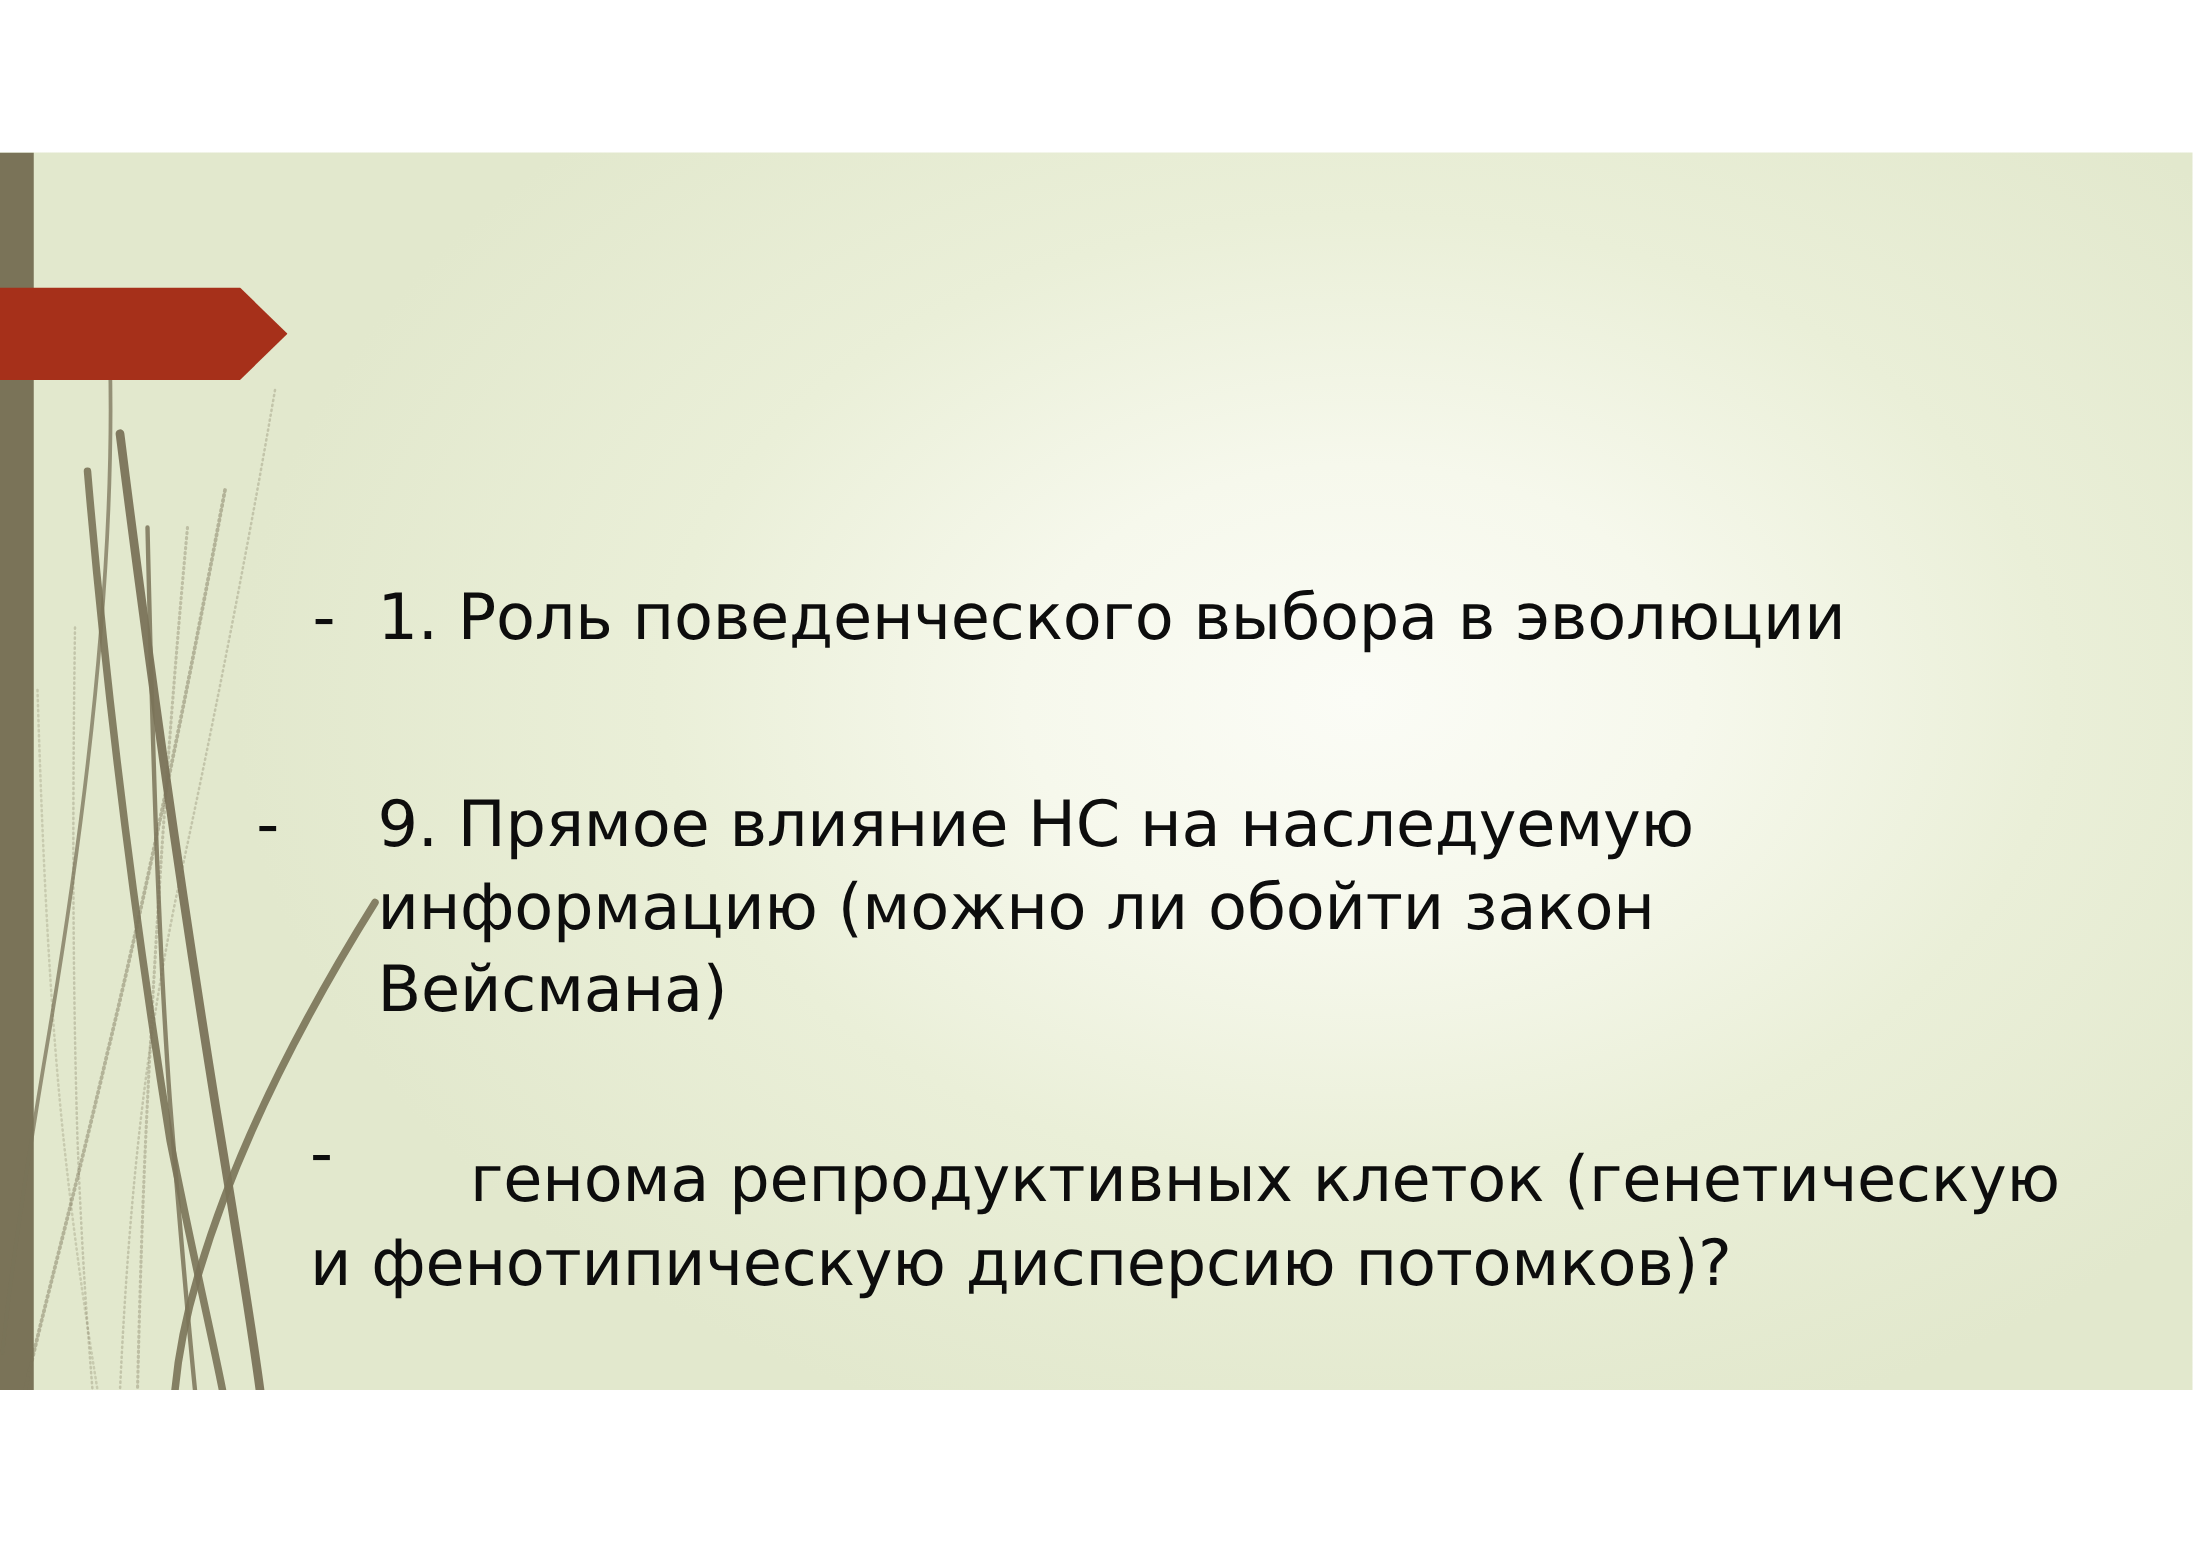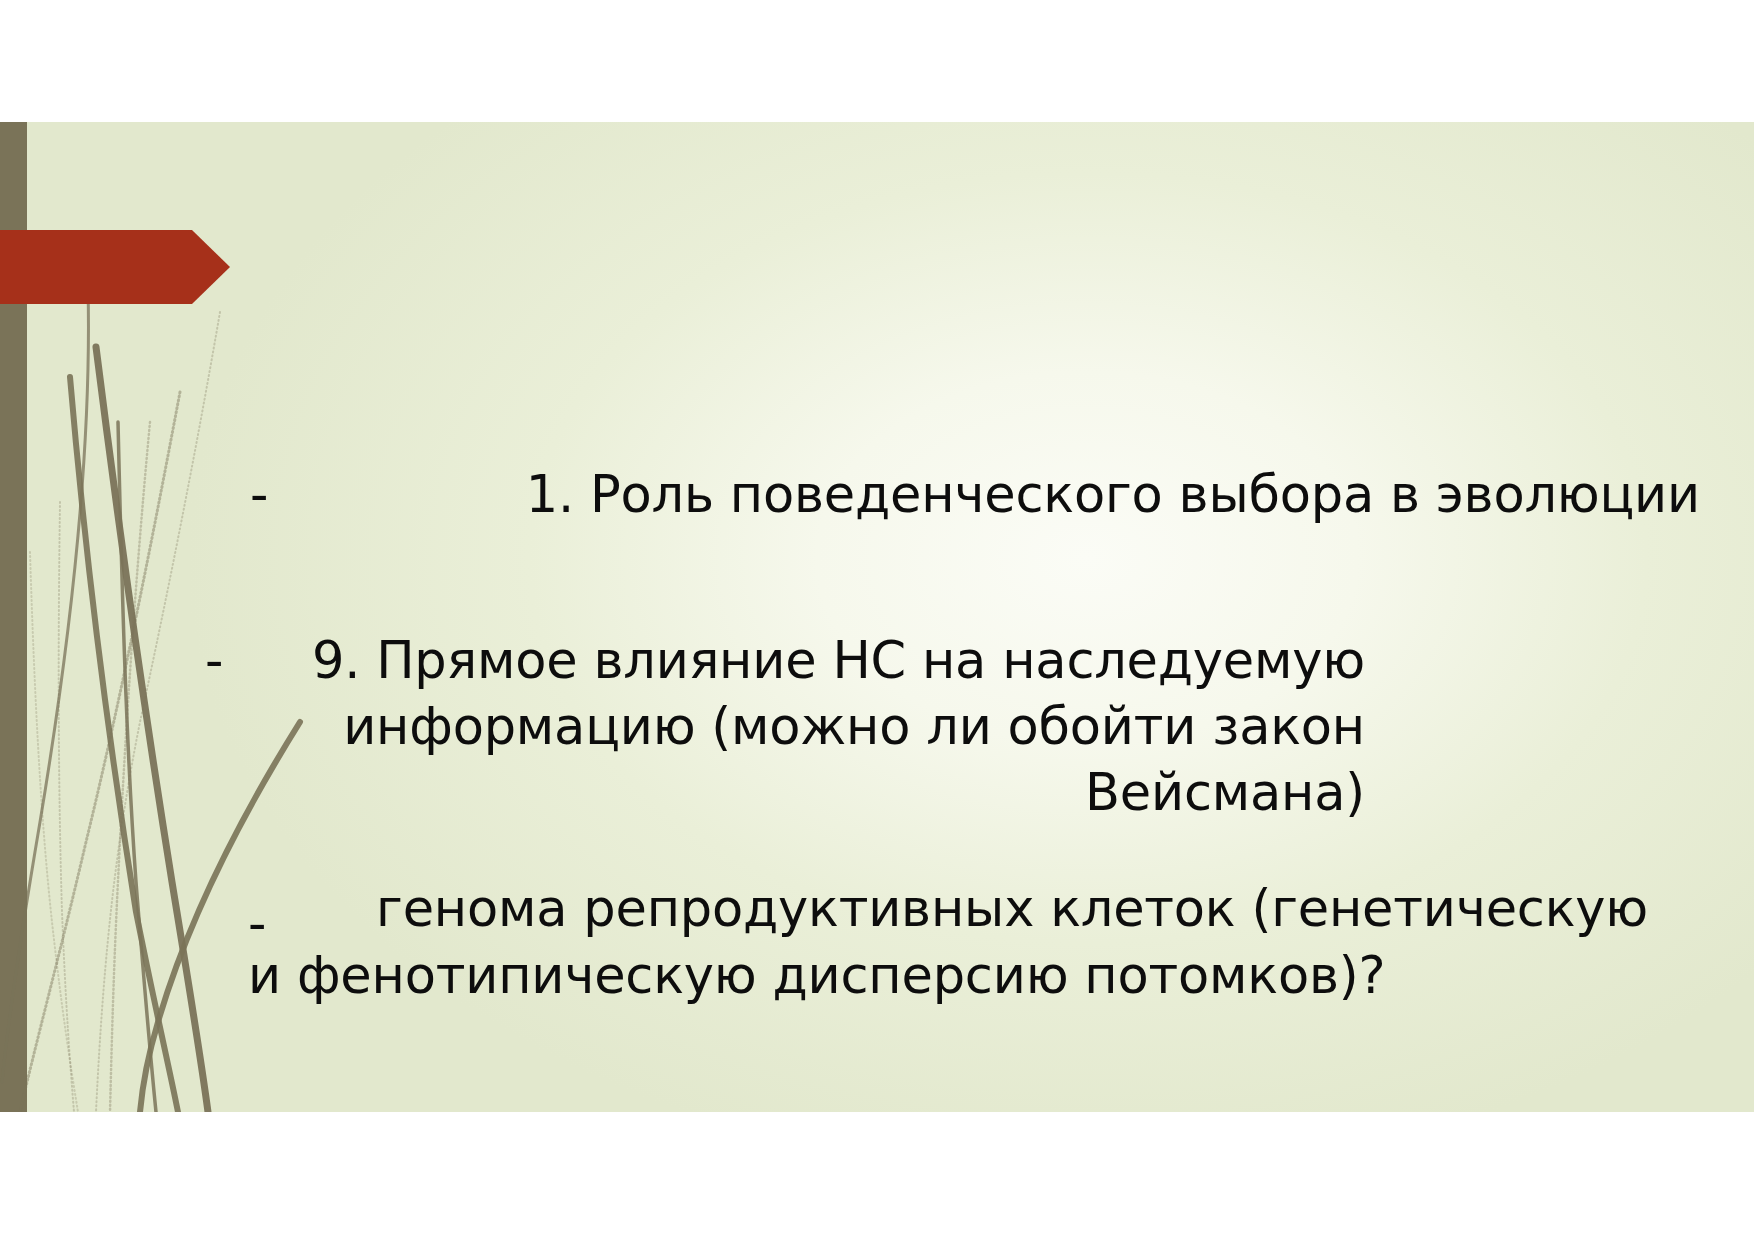--- a/index.html
+++ b/index.html
@@ -90,21 +90,20 @@
   }
 
   .dash {
     flex: 0 0 auto;
     color: #0d0d0d;
     font-family: "DejaVu Sans", "Liberation Sans", sans-serif;
   }
 
   .btext {
     flex: 1 1 auto;
-    text-align: right;
   }
 
   
   #block-1 {
     left: 250px;
     top: 207px;
     width: 1450px;
   }
   #block-1 .dash { width: 52px; }
 
@@ -122,21 +121,21 @@
     top: 636px;
     width: 1420px;
   }
   #block-3 .dash { width: 38px; }
 
   #block-3 .btext { max-width: 760px; }
 
   
   #block-4 {
     left: 248px;
-    top: 688px;
+    top: 724px;
     width: 1420px;
   }
 </style>
 </head>
 <body>
 
 <div id="slide-canvas">
 
   <div id="slide">
 

